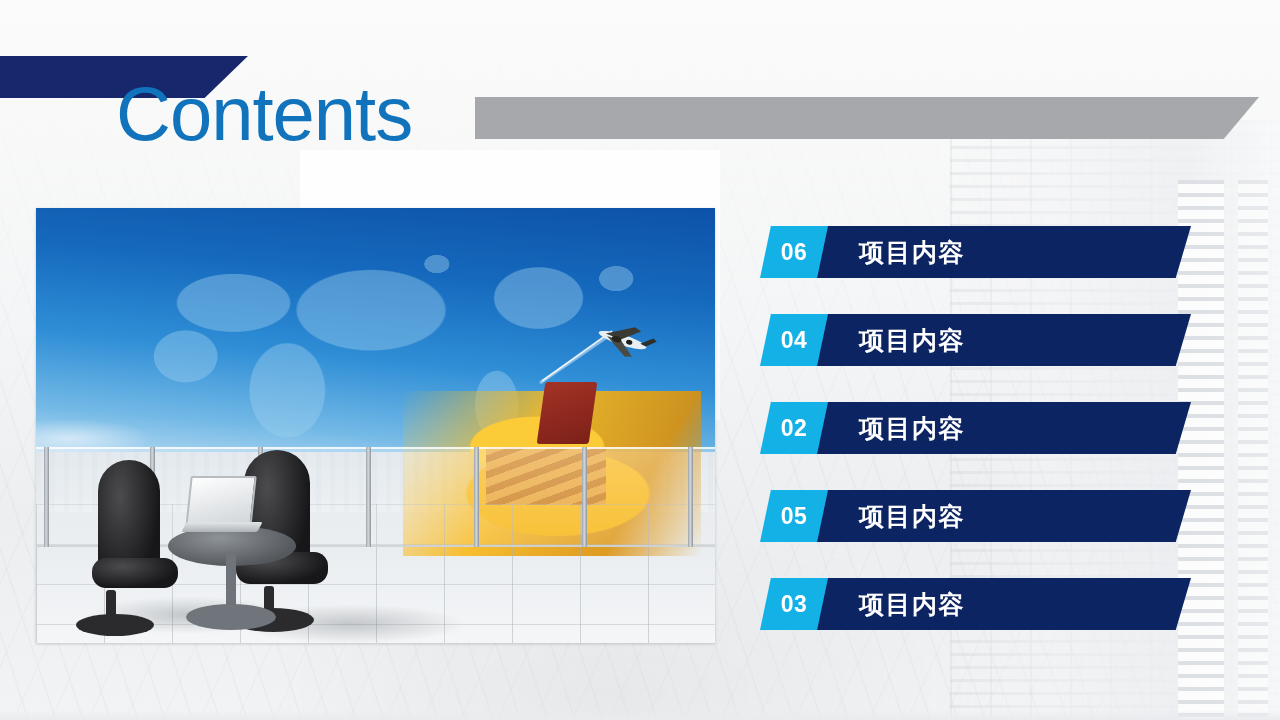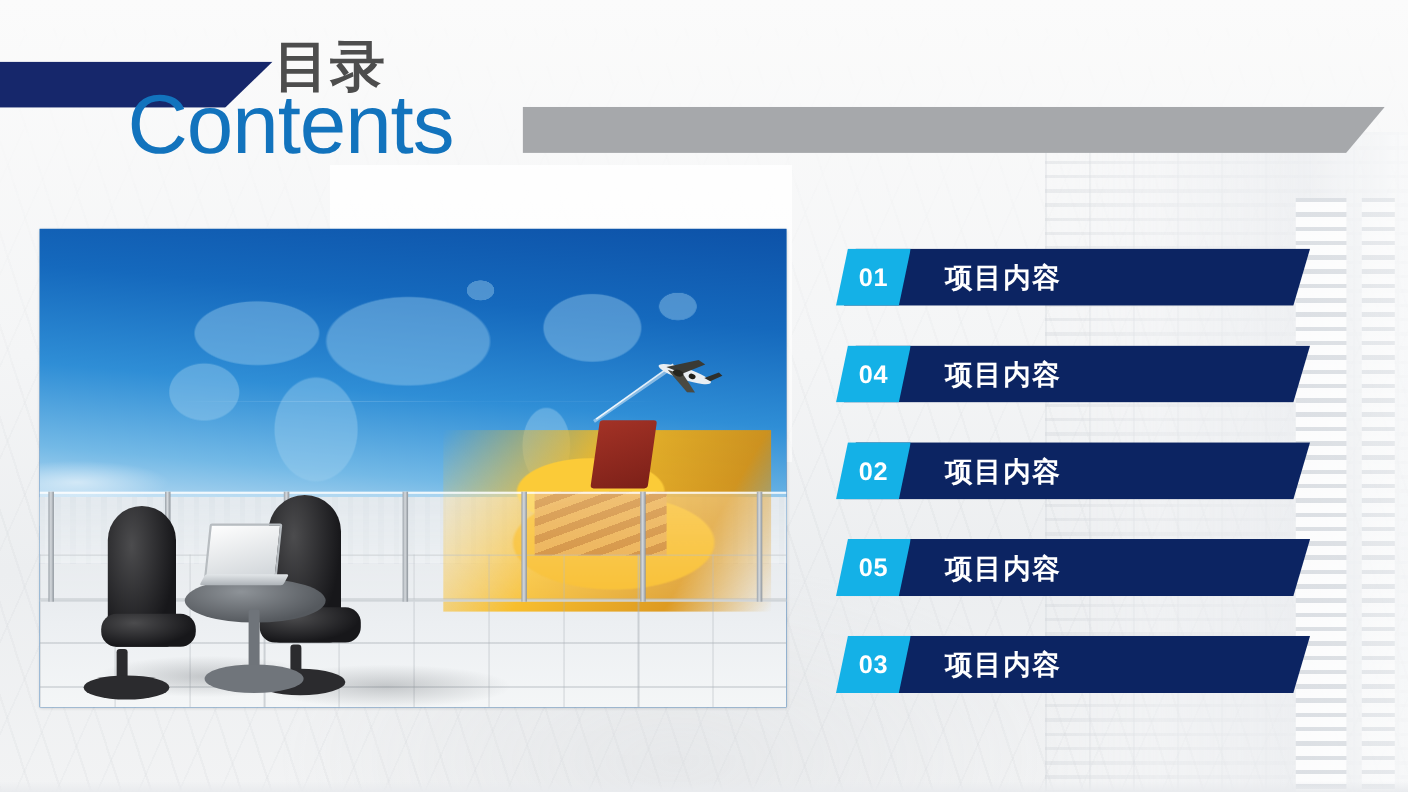--- a/index.html
+++ b/index.html
@@ -300,21 +300,20 @@
   <div class="bg-city"></div>
   <div class="bg-white-block"></div>
   <div class="bg-towers"></div>
   <div class="bg-tower-col c1"></div>
   <div class="bg-tower-col c2"></div>
   <div class="bg-bottomfade"></div>
 
   <div class="navy-banner"></div>
   <div class="gray-bar"></div>
   <div class="title-en">Contents</div>
-  <div class="title-cn">目录</div>
 
   <div class="photo">
     <div class="ph-sky"></div>
     <div class="ph-map"></div>
     <div class="ph-clouds"></div>
 
     <svg class="ph-plane" viewBox="0 0 130 90">
       <path d="M4 86 L74 36" stroke="rgba(255,255,255,0.85)" stroke-width="1.6" fill="none"></path>
       <path d="M2 88 L72 40" stroke="rgba(255,255,255,0.45)" stroke-width="3" fill="none"></path>
       <g transform="translate(66,18) rotate(18)">
@@ -361,21 +360,21 @@
     <div class="ph-chairbase" style="left:150px; top:396px; width:90px; height:26px; background:#70757b;"></div>
     <div class="ph-laptop-screen" style="left:152px; top:268px; width:62px; height:48px;"></div>
     <div class="ph-laptop-base" style="left:148px; top:314px; width:76px; height:10px;"></div>
   </div>
 
   <div class="list">
 
     <div class="list-item">
       <div class="item-bar"></div>
       <div class="item-num-box"></div>
-      <div class="item-num">01</div>
+      <div class="item-num">06</div>
       <div class="item-label">项目内容</div>
     </div>
 
     <div class="list-item">
       <div class="item-bar"></div>
       <div class="item-num-box"></div>
       <div class="item-num">04</div>
       <div class="item-label">项目内容</div>
     </div>
 

